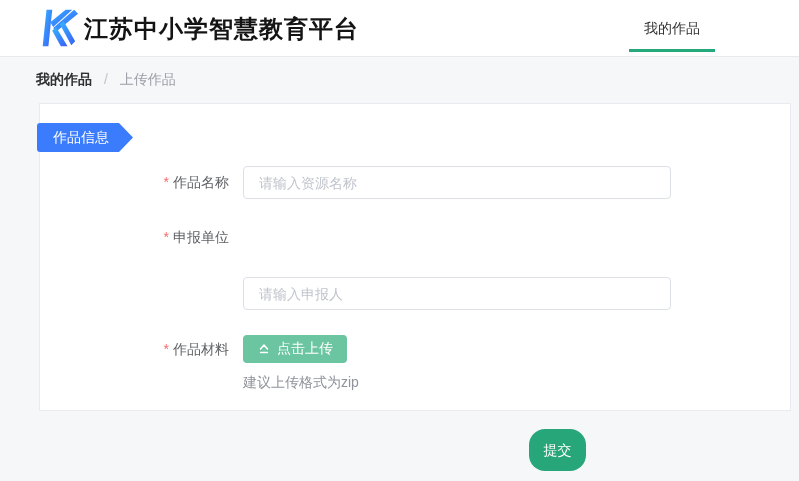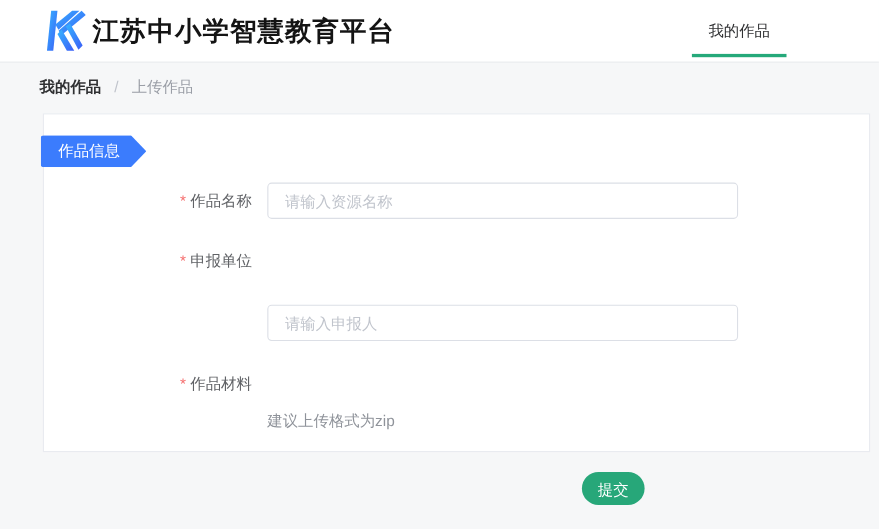--- a/index.html
+++ b/index.html
@@ -76,21 +76,21 @@
     display:inline-flex; align-items:center; gap:6px;
     font-family:"Liberation Sans", sans-serif;
   }
   .upload-hint {
     position:absolute; left:203px; top:269px;
     font-size:14px; color:#8f939a; line-height:18px;
   }
 
   
   .submit-btn {
-    position:absolute; left:529px; top:429px; width:57px; height:30px;
+    position:absolute; left:529px; top:429px; width:57px; height:42px;
     background:#27a779; color:#ffffff; border:none; border-radius:16px;
     font-size:14px; cursor:pointer; line-height:32px; text-align:center;
     font-family:"Liberation Sans", sans-serif;
   }
 </style>
 </head>
 <body>
 
 <div class="header">
   <svg class="logo" viewBox="0 0 44 44">
@@ -130,16 +130,23 @@
 
   <div class="field-label lbl-2">
     <span class="req">*</span><span>申报单位</span>
   </div>
 
   <input class="text-input inp-3" type="text" placeholder="请输入申报人" style="">
 
   <div class="field-label lbl-4">
     <span class="req">*</span><span>作品材料</span>
   </div>
+  <button class="upload-btn">
+    <svg width="14" height="14" viewBox="0 0 16 16">
+      <polyline points="4,8 8,3.5 12,8" fill="none" stroke="#ffffff" stroke-width="1.8" stroke-linecap="round" stroke-linejoin="round"></polyline>
+      <rect x="3.2" y="11" width="9.6" height="1.8" rx="0.9" fill="#ffffff"></rect>
+    </svg>
+    <span>点击上传</span>
+  </button>
   <div class="upload-hint">建议上传格式为zip</div>
 </div>
 
 <button class="submit-btn">提交</button>
 
 </body></html>

